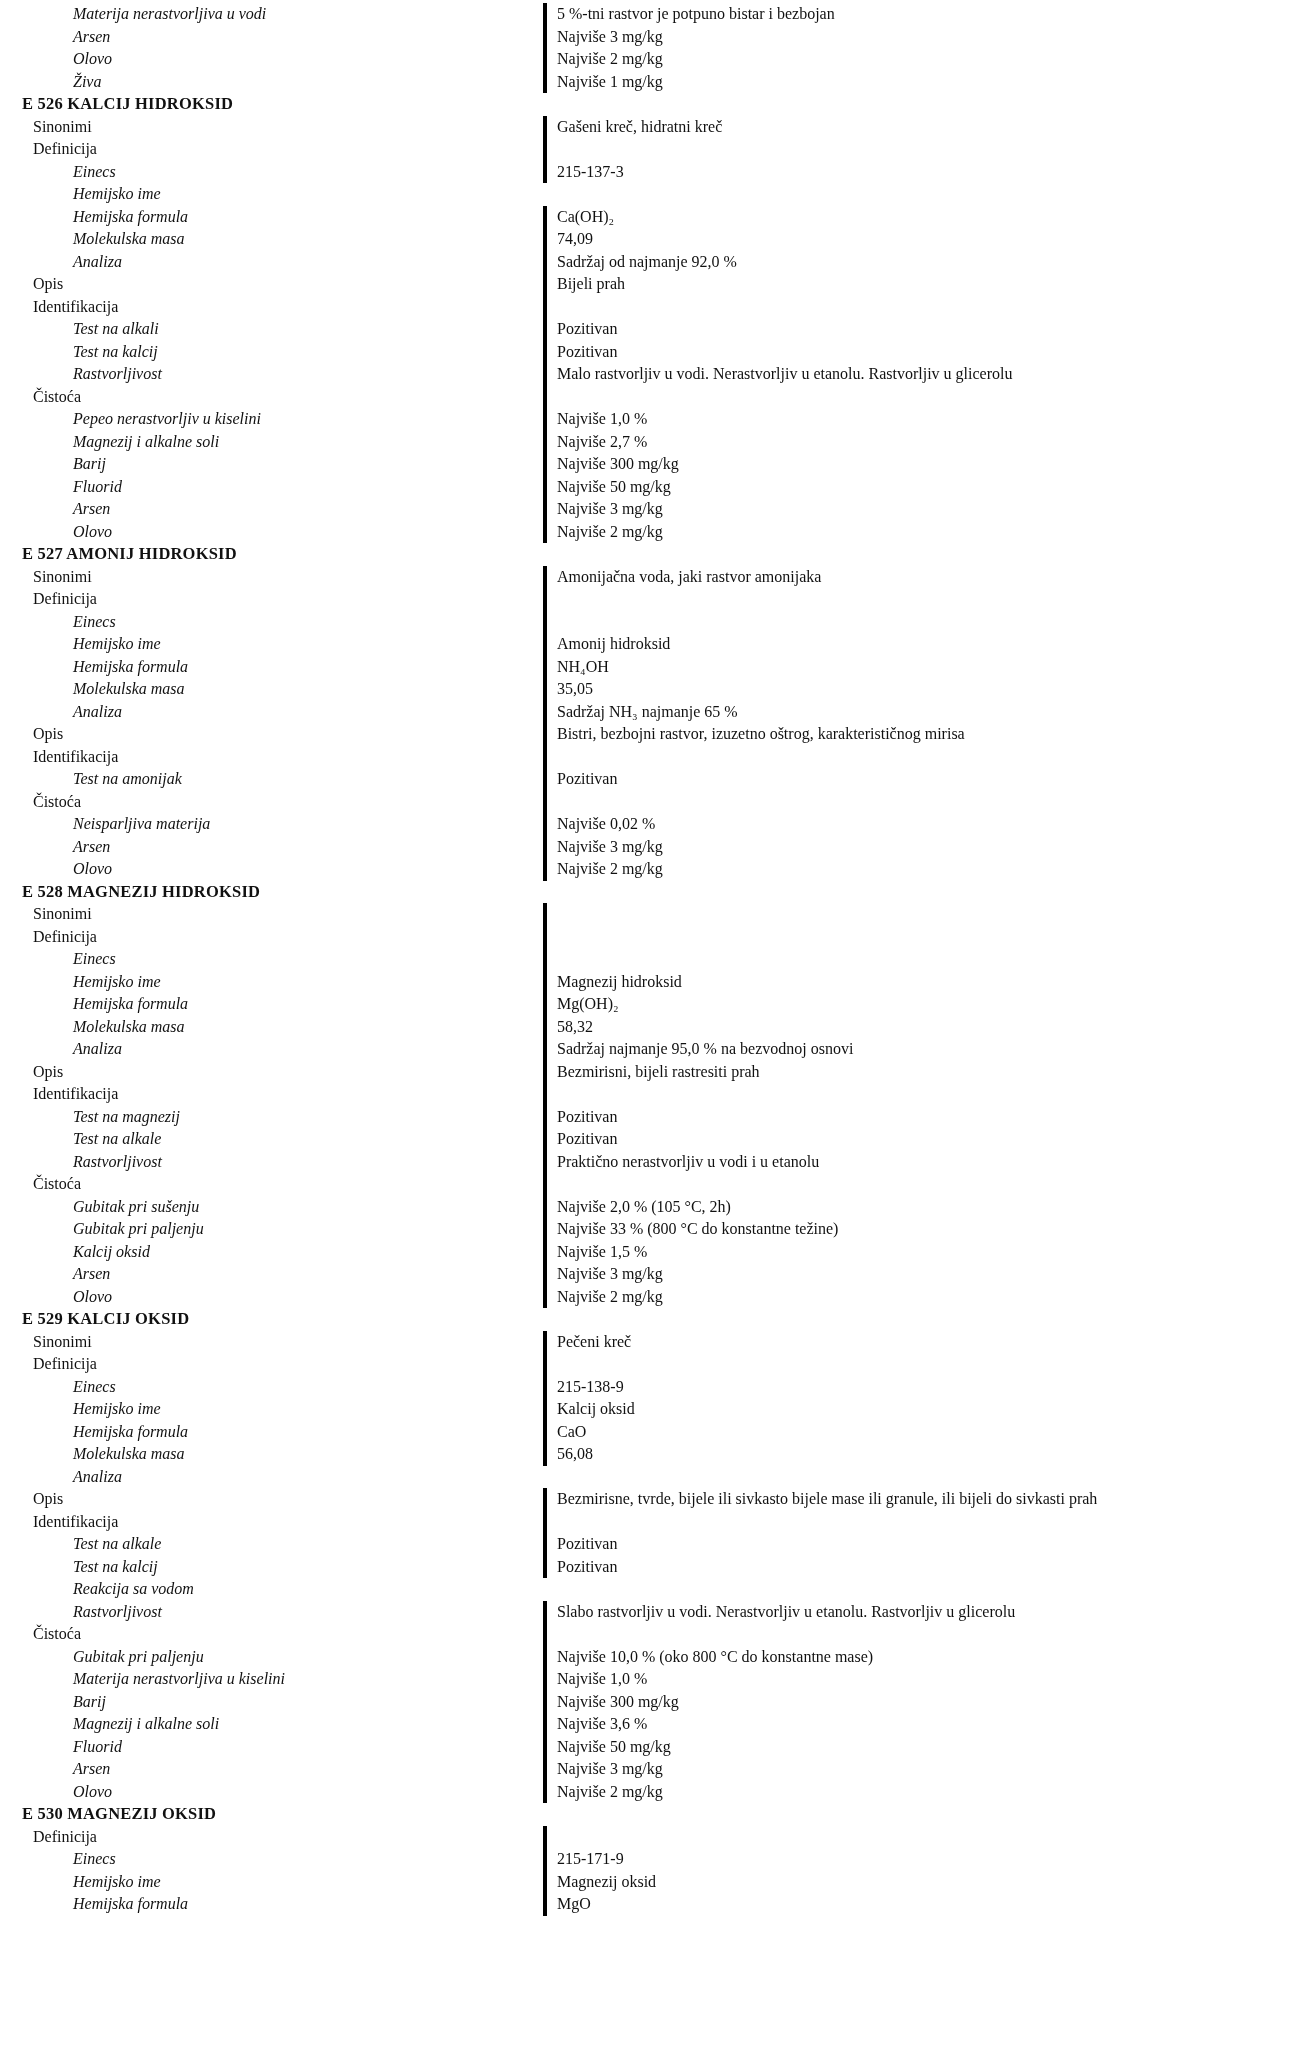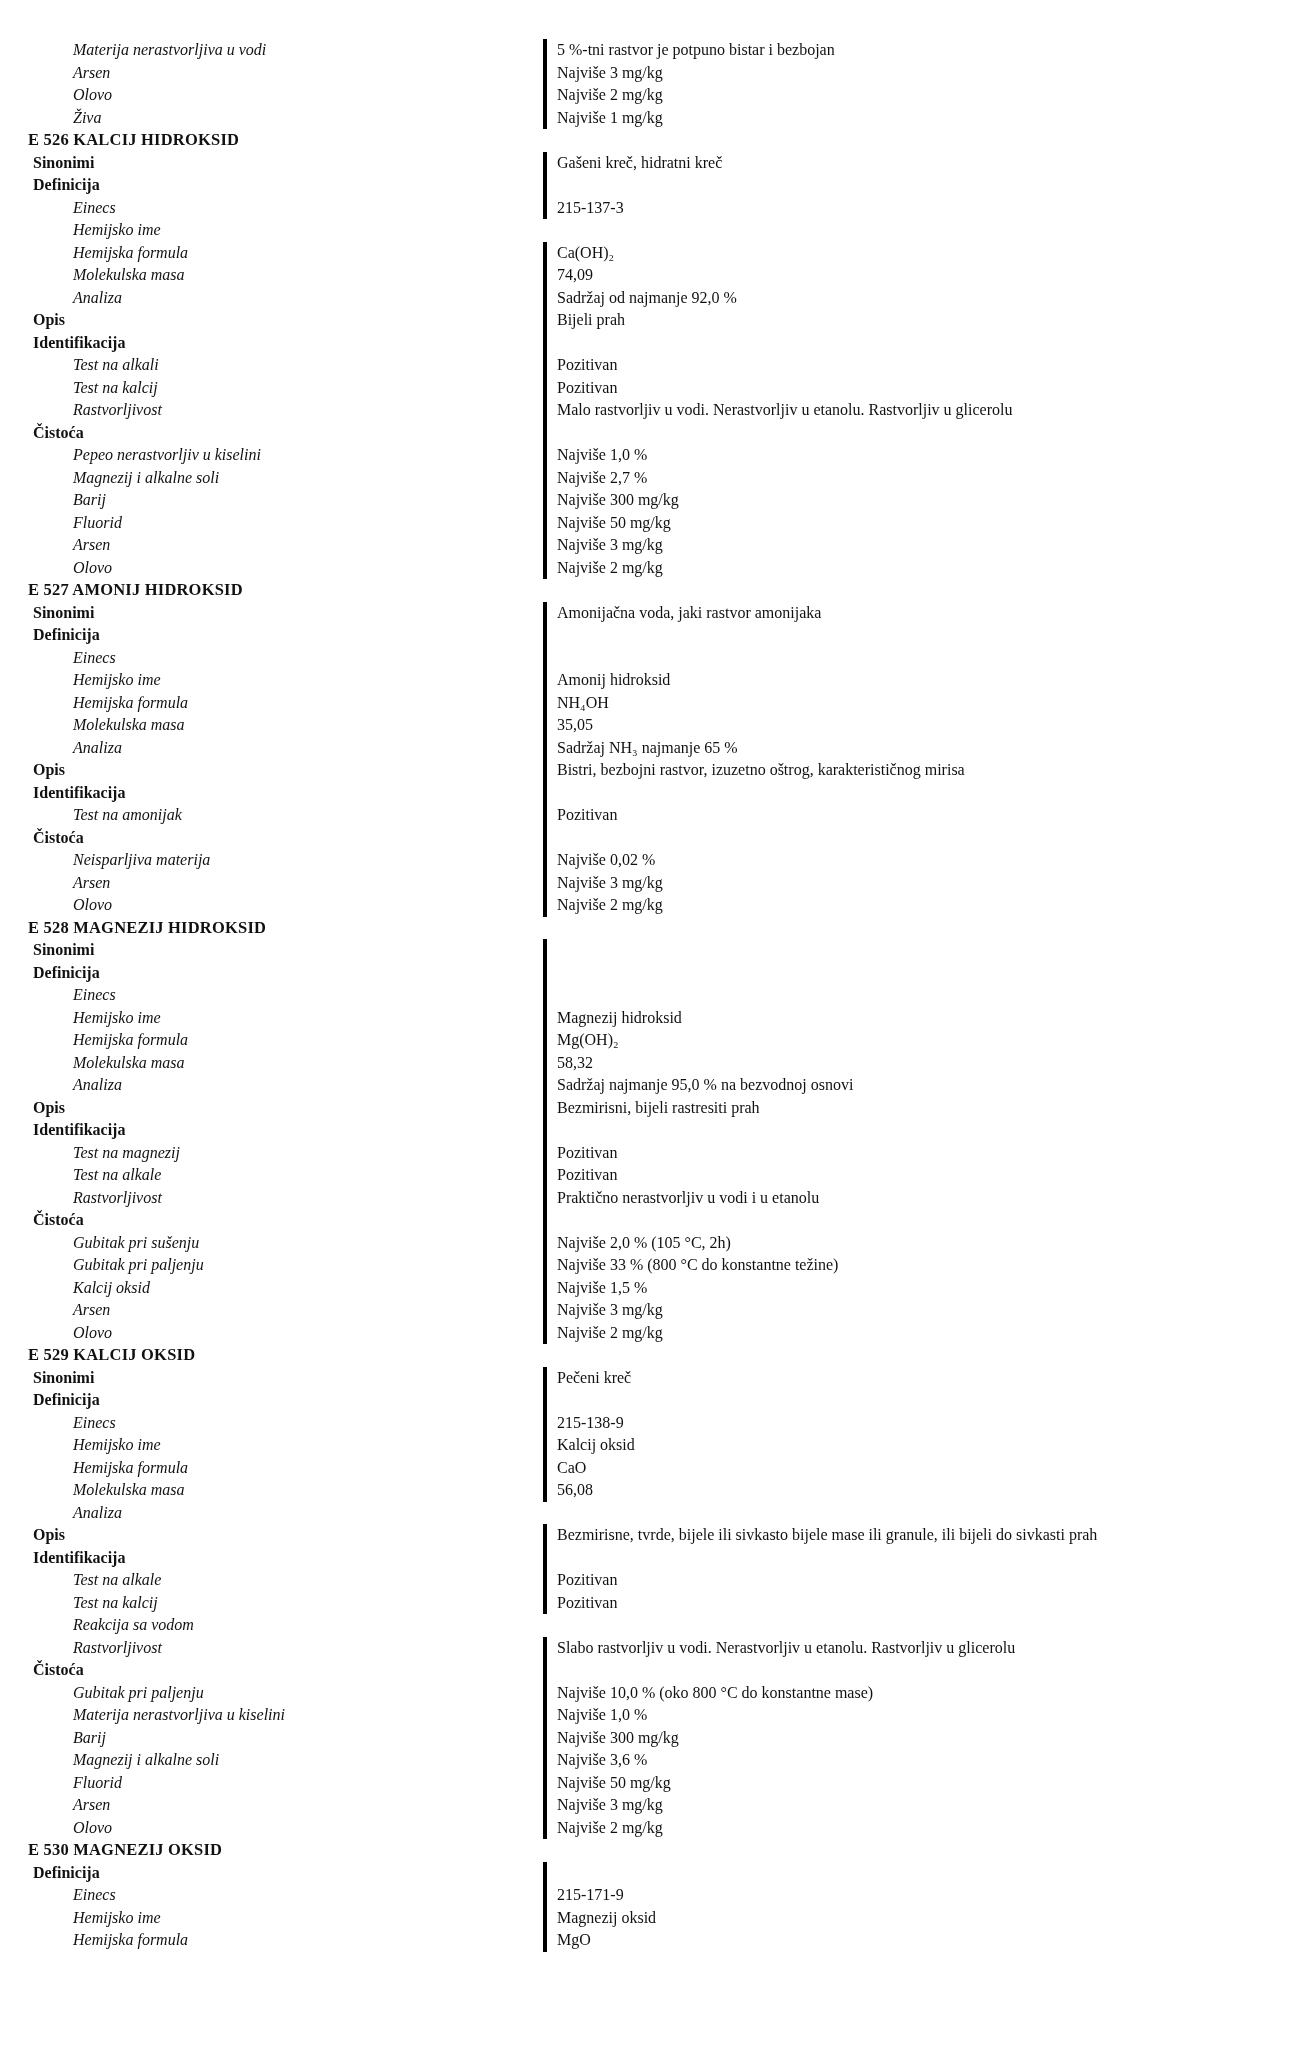--- a/index.html
+++ b/index.html
@@ -10,43 +10,42 @@
   body {
     width: 1308px;
     height: 2060px;
     color: #111111;
     font-family: "Liberation Serif", "DejaVu Serif", serif;
     font-size: 16px;
     overflow: hidden;
   }
   .page {
     padding-top: 3px;
-    margin-top: 36px;
   }
   .row {
     display: flex;
     line-height: 22.5px;
     min-height: 22.5px;
   }
   .cell-label {
     flex: 0 0 543px;
     width: 543px;
     box-sizing: border-box;
     white-space: nowrap;
     overflow: hidden;
   }
   .cell-label.header {
-    padding-left: 28px;
+    padding-left: 22px;
     font-weight: bold;
     font-size: 16.5px;
     letter-spacing: 0.2px;
   }
   .cell-label.bold {
     padding-left: 33px;
-    font-weight: bold;
+    font-weight: normal;
   }
   .cell-label.sub {
     padding-left: 73px;
     font-style: italic;
   }
   .cell-value {
     flex: 1 1 auto;
     border-left: 4px solid #000000;
     padding-left: 10px;
     white-space: nowrap;

